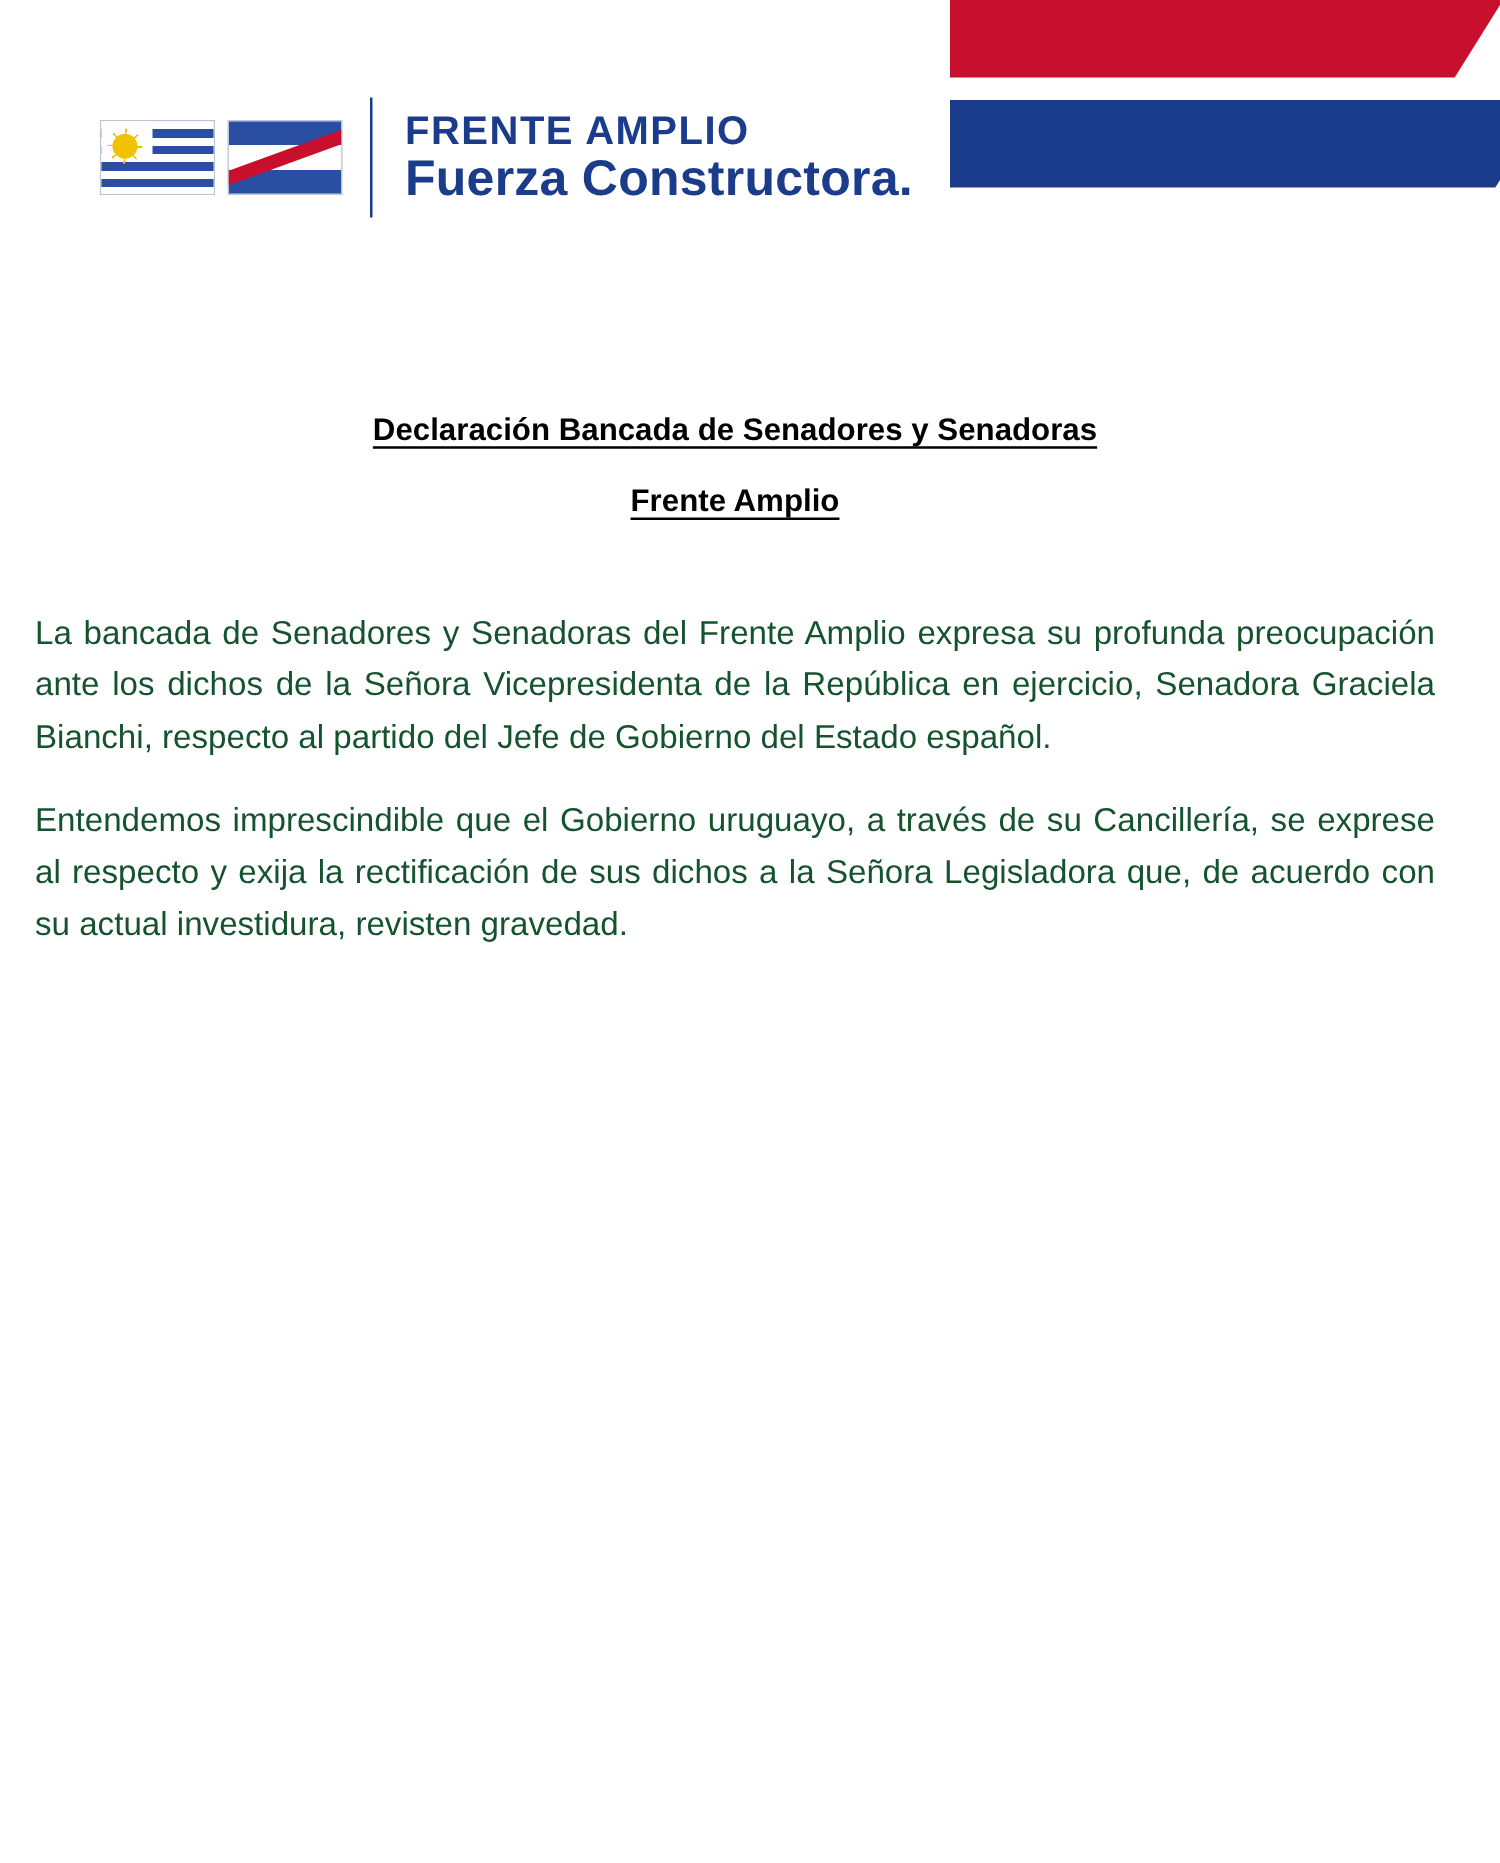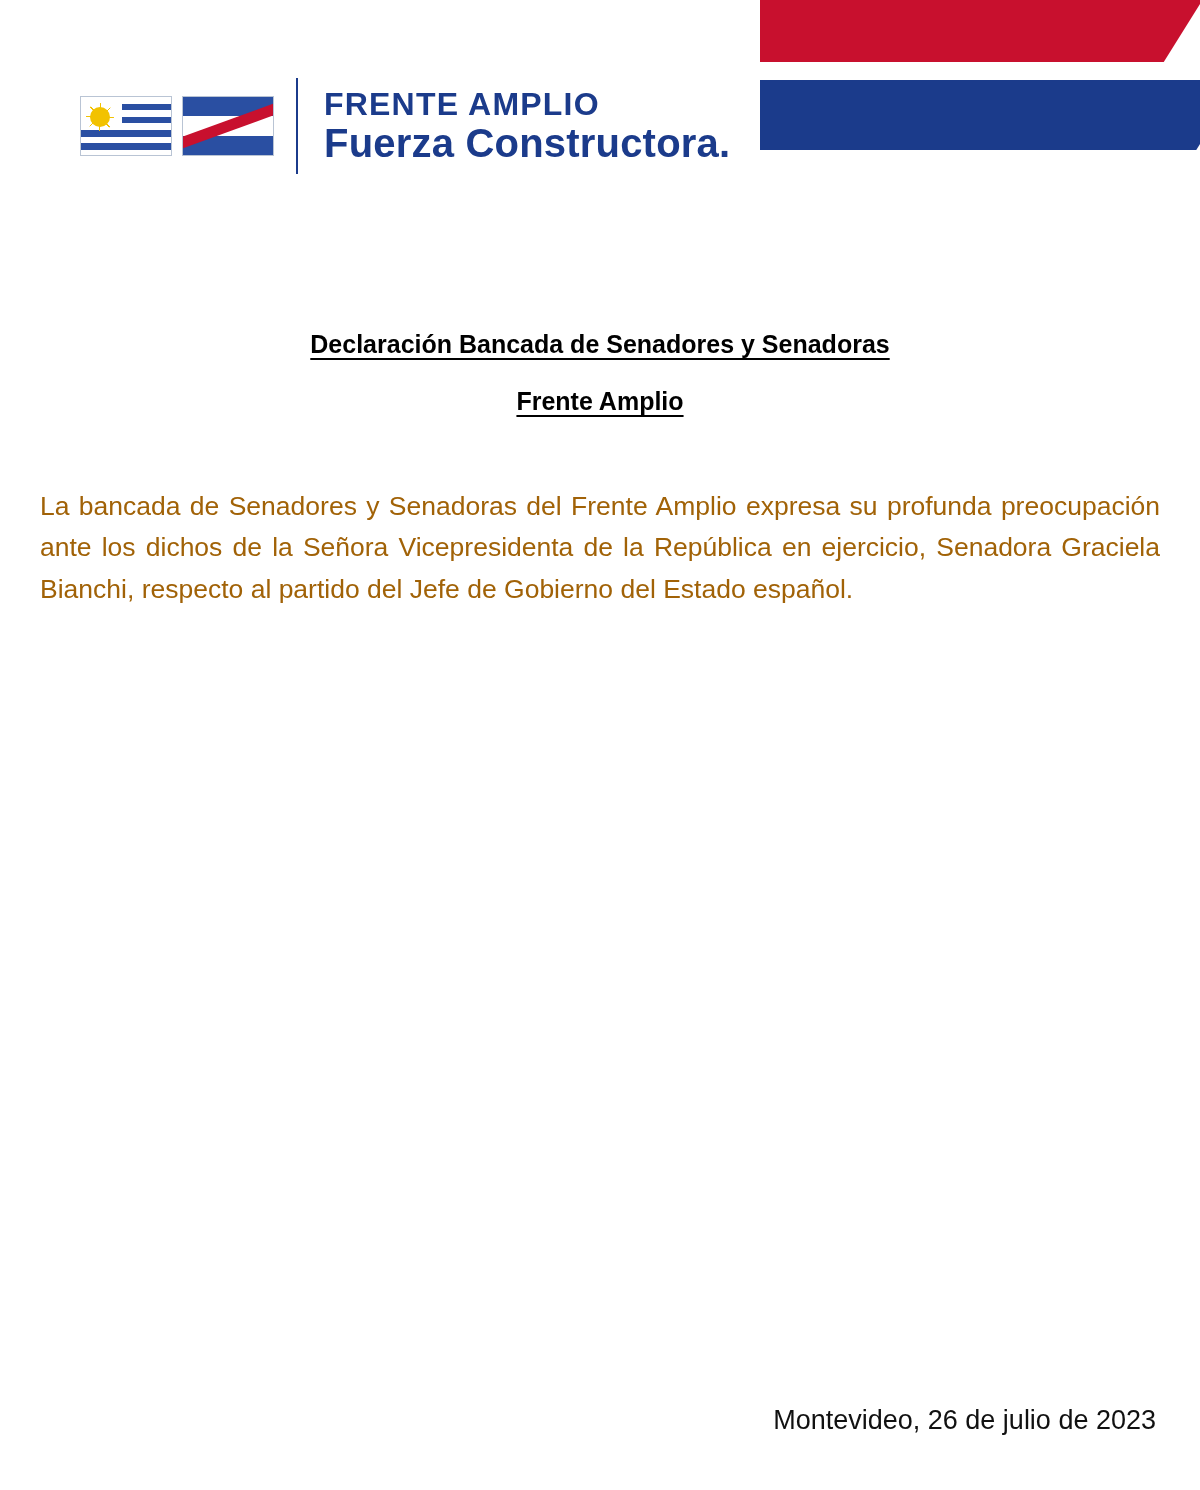--- a/index.html
+++ b/index.html
@@ -173,21 +173,21 @@
     font-size: 40px;
     color: #1b3b8b;
     font-weight: bold;
     letter-spacing: 0.2px;
   }
 
   
   .doc {
     position: absolute;
     top: 330px;
-    left: 40px;
+    left: 28px;
     width: 1120px;
   }
   .title-block {
     text-align: center;
     margin-bottom: 70px;
   }
   .title-line {
     display: inline-block;
     font-size: 25px;
     font-weight: bold;
@@ -195,21 +195,21 @@
     text-decoration: underline;
     text-underline-offset: 5px;
     margin-bottom: 28px;
   }
   .title-line.second { margin-bottom: 0; }
 
   .para {
     font-size: 26.5px;
     line-height: 1.56;
     text-align: justify;
-    color: #a16207;
+    color: #14532d;
     margin: 0 0 26px 0;
   }
   .signoff {
     position: absolute;
     right: 4px;
     top: 1075px;
     font-size: 27px;
     color: #111;
   }
 </style>
@@ -244,15 +244,15 @@
 </div>
 
 <div class="doc">
   <div class="title-block">
     <div class="title-line">Declaración Bancada de Senadores y Senadoras</div>
     <br>
     <div class="title-line second">Frente Amplio</div>
   </div>
 
   <p class="para">La bancada de Senadores y Senadoras del Frente Amplio expresa su profunda preocupación ante los dichos de la Señora Vicepresidenta de la República en ejercicio, Senadora Graciela Bianchi, respecto al partido del Jefe de Gobierno del Estado español.</p>
-
-  <div class="signoff">Montevideo, 26 de julio de 2023</div>
+  <p class="para"> Entendemos imprescindible que el Gobierno uruguayo, a través de su Cancillería, se exprese al respecto y exija la rectificación de sus dichos a la Señora Legisladora que, de acuerdo con su actual investidura, revisten gravedad.</p>
+
 </div>
 
 </body></html>

